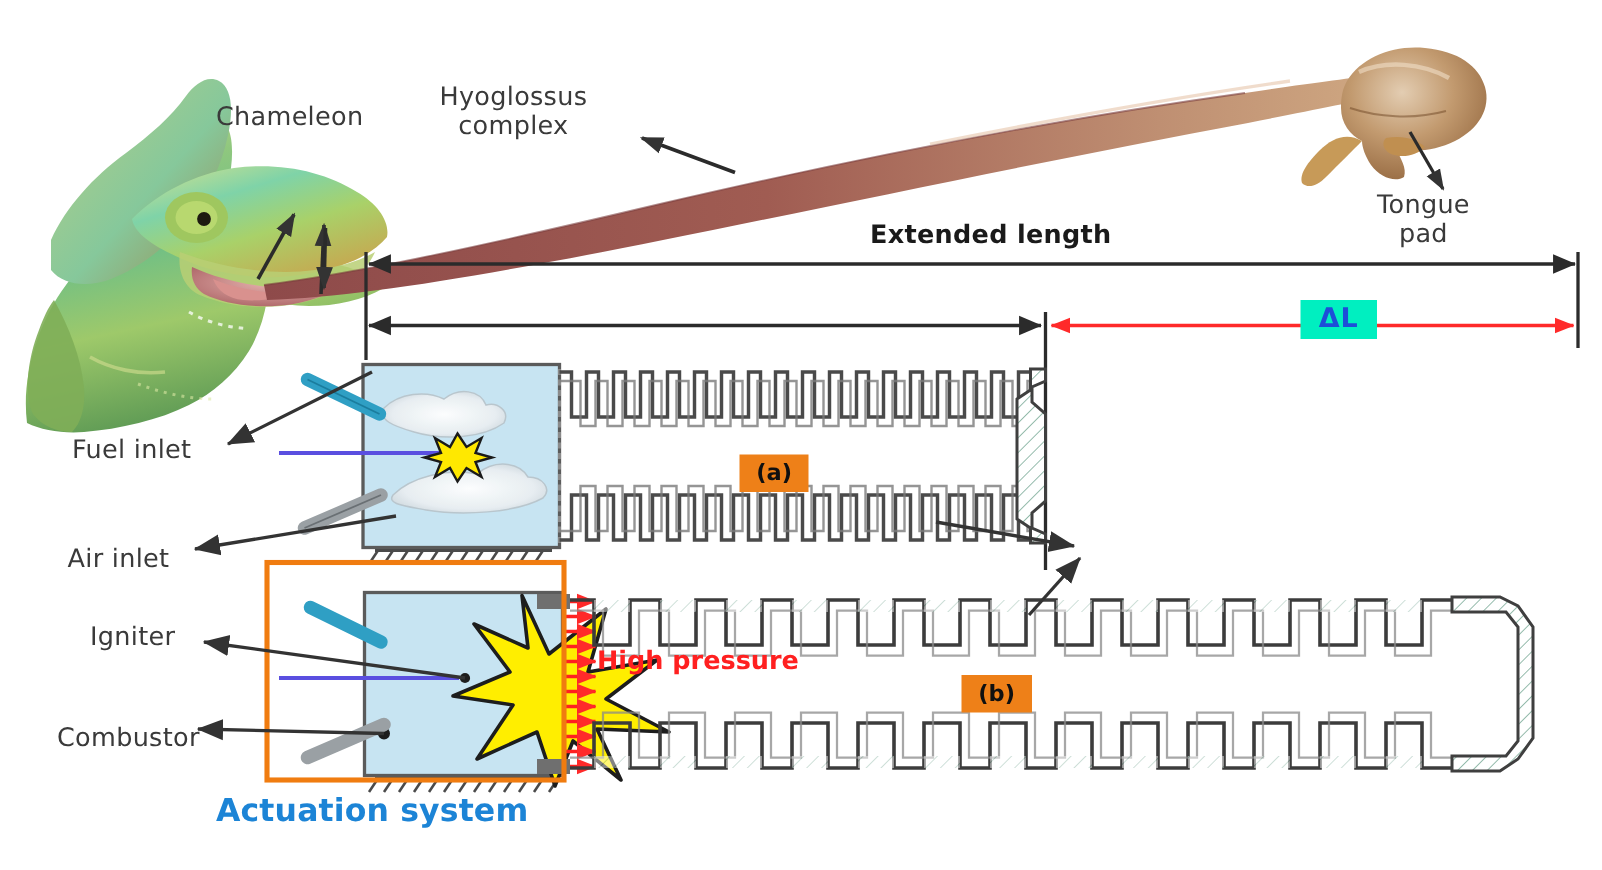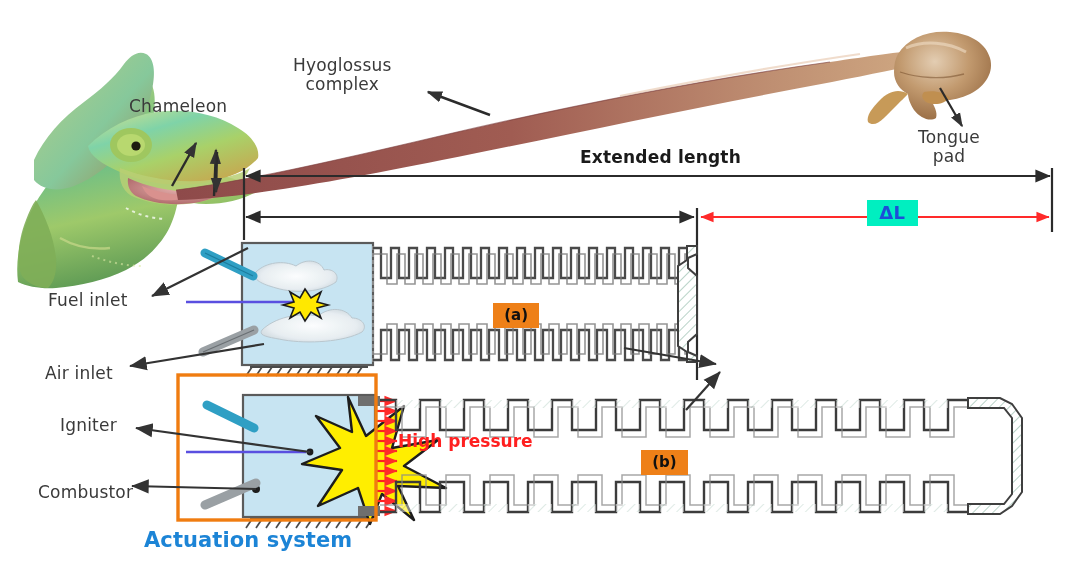--- a/index.html
+++ b/index.html
@@ -387,21 +387,21 @@
     <line x1="256" y1="489" x2="132" y2="486" stroke="#333" stroke-width="2.2" marker-end="url(#arrL)"></line>
   </g>
 
   <g>
     <line x1="624" y1="348" x2="716" y2="364" stroke="#333" stroke-width="2.2" marker-end="url(#arrL)"></line>
     <line x1="686" y1="410" x2="720" y2="372" stroke="#333" stroke-width="2.2" marker-end="url(#arrL)"></line>
   </g>
 
 </svg>
 
-<div class="lbl lbl-dark" style="left:129px;top:69px;margin-top:28px;">Chameleon</div>
+<div class="lbl lbl-dark" style="left:144px;top:69px;">Chameleon</div>
 
 <div class="lbl lbl-dark ctr" style="left:293px;top:56px;">Hyoglossus
 complex</div>
 
 <div class="lbl lbl-dark ctr" style="left:918px;top:128px;">Tongue
 pad</div>
 
 <div class="lbl lbl-bold" style="left:580px;top:148px;">Extended length</div>
 
 

